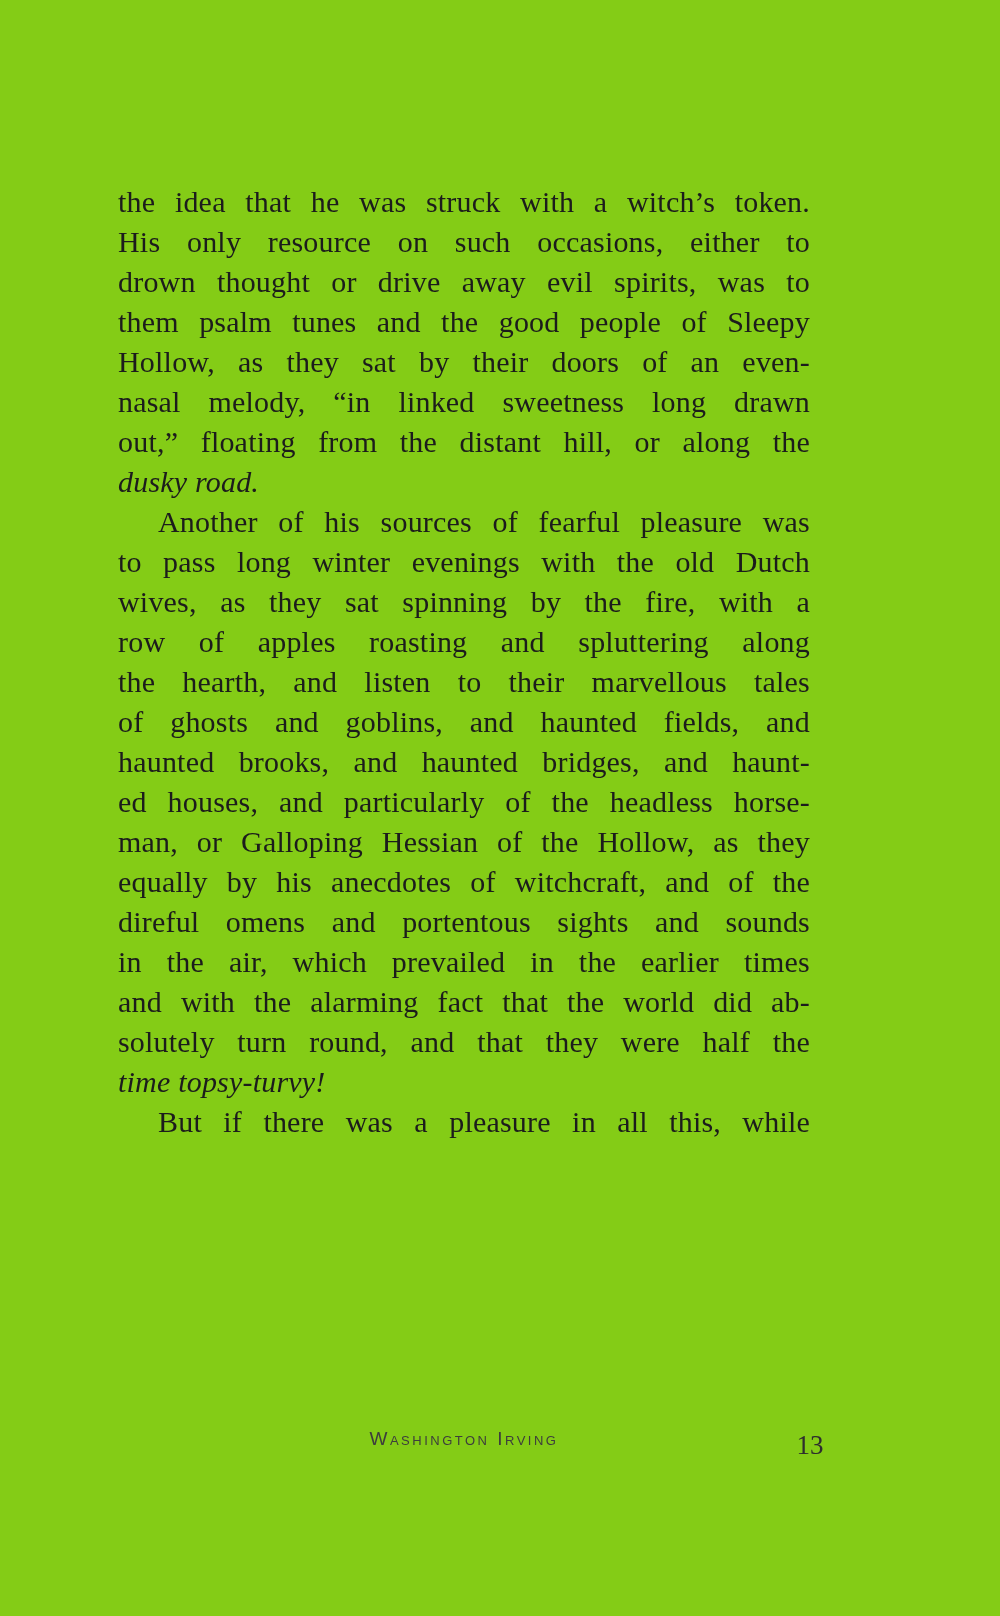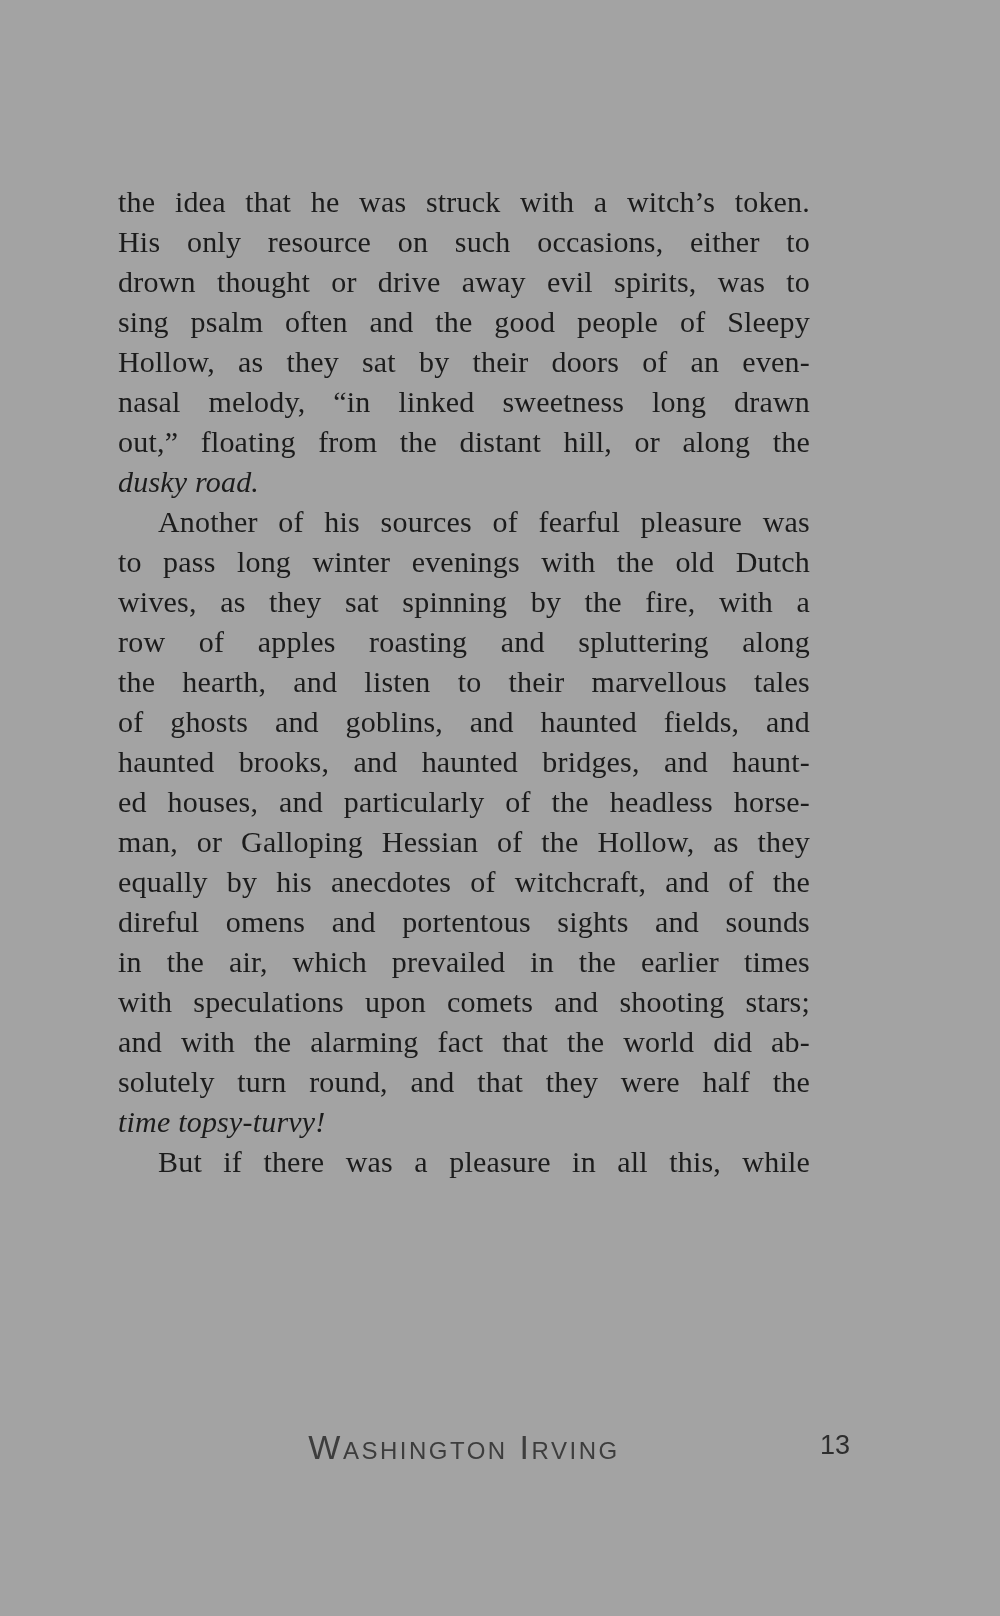--- a/index.html
+++ b/index.html
@@ -4,21 +4,21 @@
 <style>
   html, body {
     margin: 0;
     padding: 0;
     background: #ffffff;
   }
   #page {
     position: relative;
     width: 1000px;
     height: 1616px;
-    background: #a3a3a3;
+    background: #84cc16;
     overflow: hidden;
     font-family: "Liberation Serif", "DejaVu Serif", serif;
   }
   #text-block {
     position: absolute;
     left: 118px;
     top: 182px;
     width: 692px;
   }
   .line {
@@ -42,62 +42,61 @@
   #footer {
     position: absolute;
     left: 118px;
     top: 1428px;
     width: 692px;
     text-align: center;
   }
   #footer-author {
     font-family: "Liberation Sans", "DejaVu Sans", sans-serif;
     font-variant: small-caps;
-    font-size: 34px;
+    font-size: 19px;
     letter-spacing: 2.5px;
     color: #3d3d3d;
   }
   #page-number {
     position: absolute;
     left: 770px;
     top: 1430px;
     width: 80px;
-    text-align: right;
-    font-family: Liberation Sans, sans-serif;
+    text-align: center;
+    font-family: Liberation Serif, serif;
     font-size: 27px;
     color: #2e2e2e;
   }
 </style>
 </head>
 <body>
 
 <div id="page">
 
   <div id="text-block">
     <div class="line">the idea that he was struck with a witch’s token.</div>
     <div class="line">His only resource on such occasions, either to</div>
     <div class="line">drown thought or drive away evil spirits, was to</div>
-    <div class="line">sing psalm often and the good people of Sleepy</div>
+    <div class="line">them psalm tunes and the good people of Sleepy</div>
     <div class="line">Hollow, as they sat by their doors of an even-</div>
     <div class="line">nasal melody, “in linked sweetness long drawn</div>
     <div class="line">out,” floating from the distant hill, or along the</div>
     <div class="line lastline">dusky road.</div>
     <div class="line indent">Another of his sources of fearful pleasure was</div>
     <div class="line">to pass long winter evenings with the old Dutch</div>
     <div class="line">wives, as they sat spinning by the fire, with a</div>
     <div class="line">row of apples roasting and spluttering along</div>
     <div class="line">the hearth, and listen to their marvellous tales</div>
     <div class="line">of ghosts and goblins, and haunted fields, and</div>
     <div class="line">haunted brooks, and haunted bridges, and haunt-</div>
     <div class="line">ed houses, and particularly of the headless horse-</div>
     <div class="line">man, or Galloping Hessian of the Hollow, as they</div>
     <div class="line">equally by his anecdotes of witchcraft, and of the</div>
     <div class="line">direful omens and portentous sights and sounds</div>
     <div class="line">in the air, which prevailed in the earlier times</div>
-    <div class="line">with speculations upon comets and shooting stars;</div>
     <div class="line">and with the alarming fact that the world did ab-</div>
     <div class="line">solutely turn round, and that they were half the</div>
     <div class="line lastline">time topsy-turvy!</div>
     <div class="line indent">But if there was a pleasure in all this, while</div>
   </div>
 
   <div id="footer">
     <span id="footer-author">Washington Irving</span>
   </div>
 

